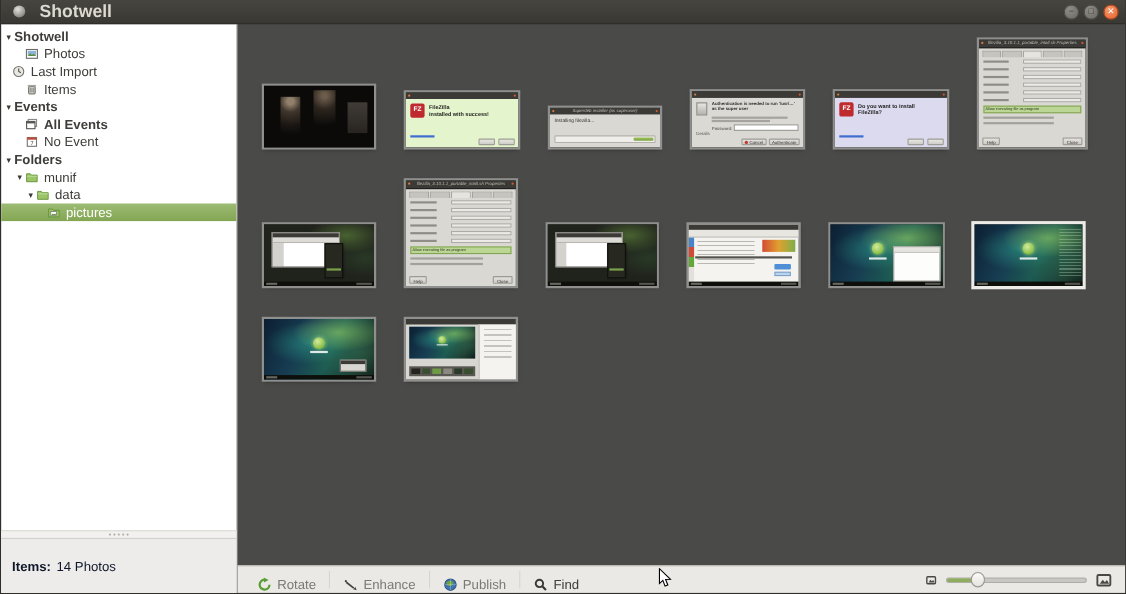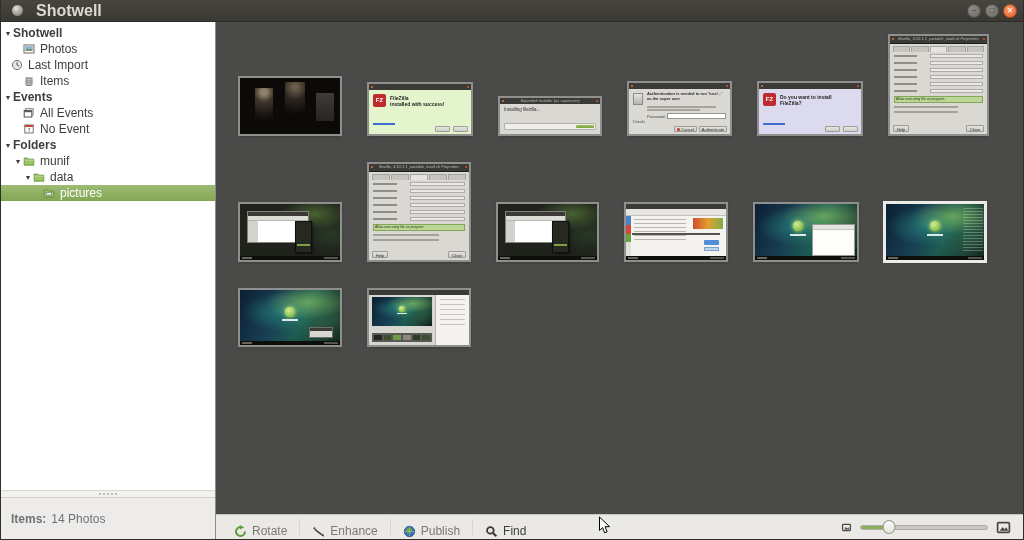--- a/index.html
+++ b/index.html
@@ -21,21 +21,21 @@
   .tree{flex:1;padding-top:3px;overflow:hidden;}
   .tree-item{height:16px;display:flex;align-items:center;font-size:12px;color:#3e3d3a;white-space:nowrap;}
   .tree-item.hdr{font-weight:bold;}
   .tree-item.selected{background:linear-gradient(#9dbb74,#83a653);color:#fff;}
   .expander{display:inline-block;width:10px;font-size:8px;color:#3a3936;text-align:center;flex:none;}
   .tree-item.selected .expander{color:#fff;}
   .ticon{display:inline-flex;width:14px;height:12px;margin-right:3px;flex:none;align-items:center;}
   .ticon svg{display:block;}
   .grip{height:7px;background:#f2f1ef;border-top:1px solid #dbd9d4;display:flex;align-items:center;justify-content:center;gap:2px;}
   .grip i{width:2px;height:2px;border-radius:50%;background:#b2b0ab;}
-  .status{height:42px;background:#edecea;border-top:1px solid #d2d0cb;display:flex;align-items:center;padding-left:10px;font-size:12px;color:#737373;gap:5px;}
+  .status{height:50px;background:#edecea;border-top:1px solid #d2d0cb;display:flex;align-items:center;padding-left:10px;font-size:12px;color:#0f172a;gap:5px;}
   .status .lbl{font-weight:bold;}
   .main{flex:1;display:flex;flex-direction:column;background:#4a4a49;min-width:0;}
   .grid{flex:1;padding:14px 0 0 24px;display:flex;flex-direction:column;gap:30px;align-items:flex-start;overflow:hidden;}
   .grid-row{display:flex;align-items:flex-end;gap:29px;}
   .thumb{position:relative;background:#1d1d1c;box-shadow:0 0 0 2px #8f8f8d,0 1px 4px rgba(0,0,0,.55);flex:none;}
   .thumb.selected{box-shadow:0 0 0 3px #edebe7,0 1px 4px rgba(0,0,0,.55);}
   .art{position:absolute;inset:0;overflow:hidden;}
   
   .toolbar{height:25px;background:#ebe9e5;border-top:1px solid #c9c6c0;display:flex;align-items:center;padding:0 8px;}
   .tbtn{display:flex;align-items:flex-end;gap:5px;font-size:12px;color:#7b7974;padding:0 10px;height:21px;border-radius:2px;}
@@ -201,21 +201,21 @@
                 <rect x="2.2" y="2.2" width="7.6" height="1.4" fill="#a8a6a0"></rect>
                 <path d="M4.6 5 v4 M6 5 v4 M7.4 5 v4" stroke="#8a8882" stroke-width="0.7"></path>
               </svg>
             </span>
             <span class="tlabel">Items</span>
           </div>
           <div class="tree-item hdr" style="padding-left: 2px;">
             <span class="expander">▾</span>
             <span class="tlabel">Events</span>
           </div>
-          <div class="tree-item" style="padding-left: 12px;">
+          <div class="tree-item" style="padding-left: 12px; font-weight: bold;">
             <span class="expander"></span>
             <span class="ticon">
               <svg width="12" height="12" viewBox="0 0 12 12">
                 <rect x="2.6" y="1.6" width="7.6" height="6.4" fill="#fff" stroke="#8a8882"></rect>
                 <rect x="1.2" y="3.4" width="7.6" height="6.6" fill="#fff" stroke="#55534e"></rect>
                 <rect x="1.2" y="3.4" width="7.6" height="1.8" fill="#5b5954"></rect>
               </svg>
             </span>
             <span class="tlabel">All Events</span>
           </div>

